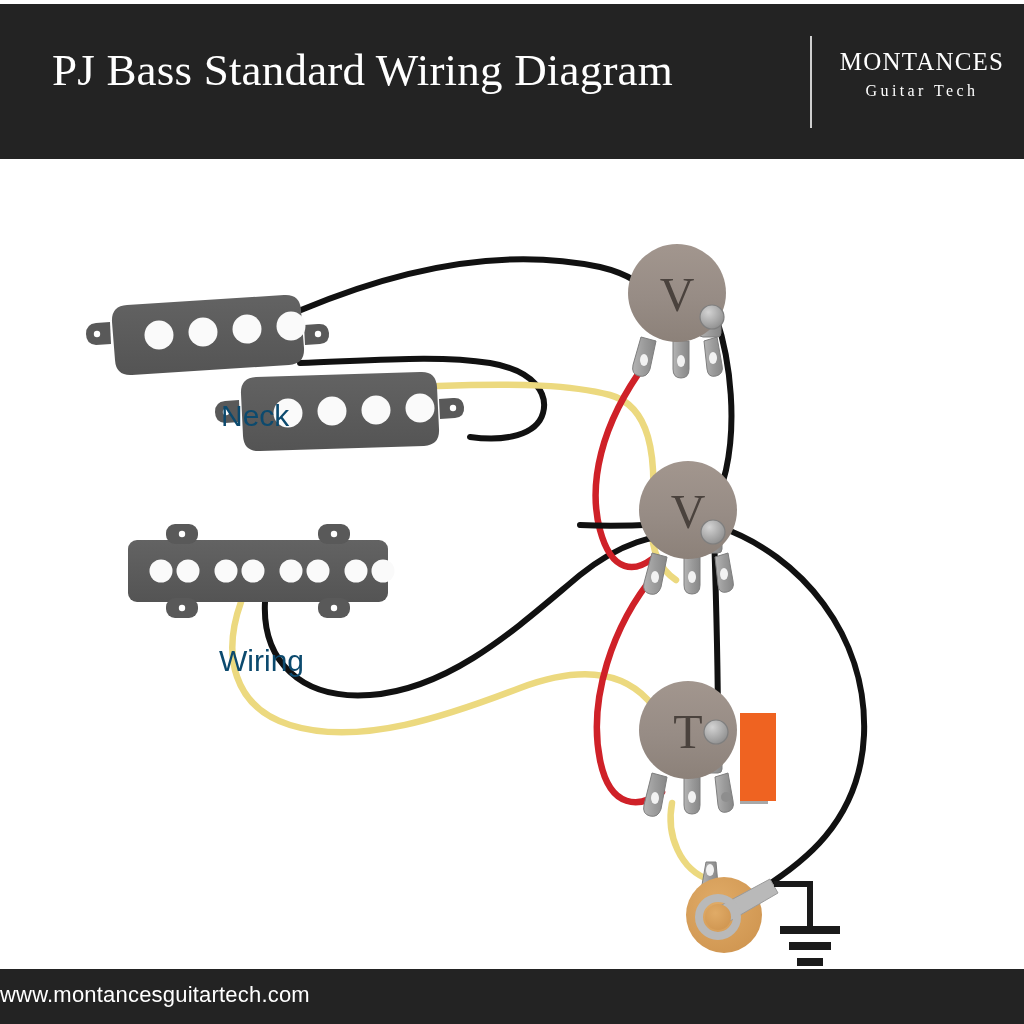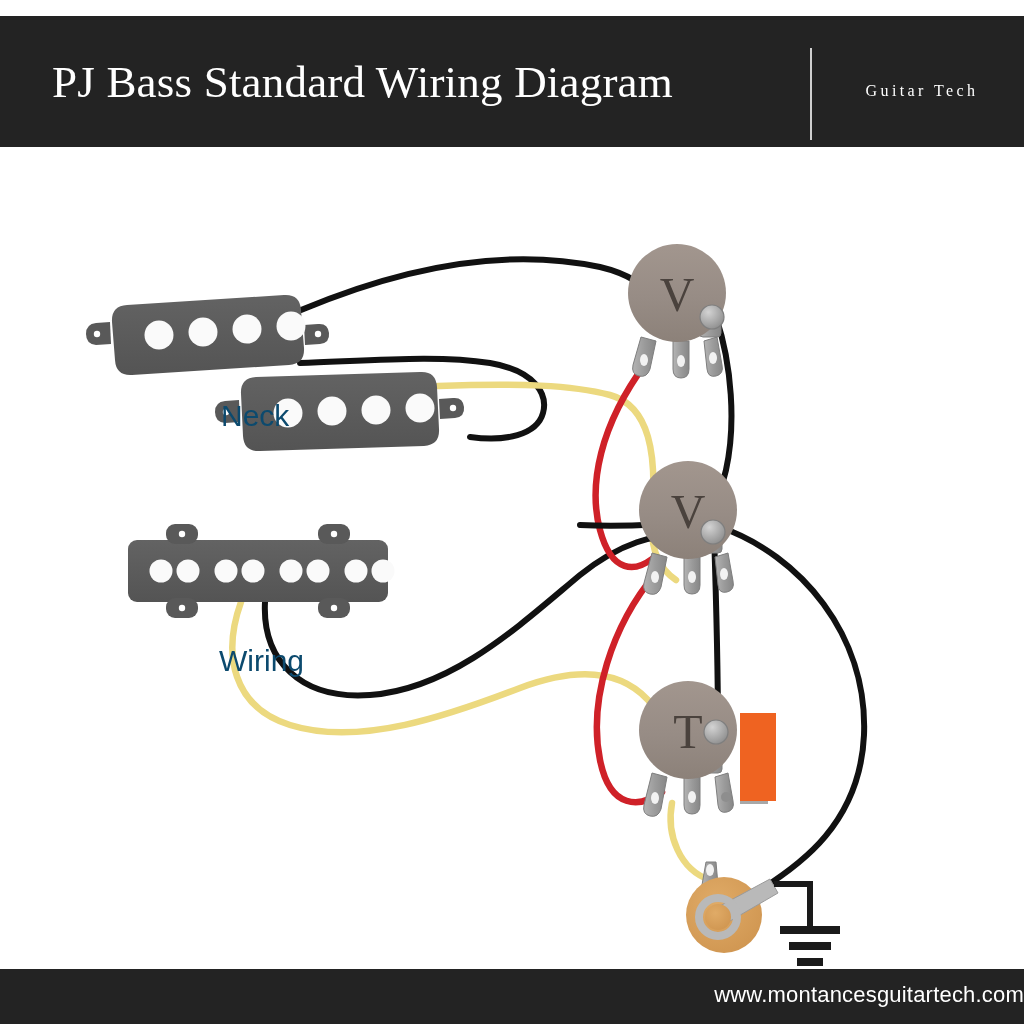--- a/index.html
+++ b/index.html
@@ -12,21 +12,21 @@
   }
   #page{
     position:relative;
     width:1024px;height:1024px;
     background:#ffffff;
     overflow:hidden;
   }
 
   
   #header{
-    position:absolute;left:0;top:16px;width:1024px;height:131px;
+    position:absolute;left:0;top:4px;width:1024px;height:155px;
     background:#232323;
   }
   #header-title{
     position:absolute;left:52px;top:40px;
     font-family:"Liberation Serif", serif;
     font-size:45px;
     color:#ffffff;
     letter-spacing:0.2px;
     white-space:nowrap;
   }
@@ -43,32 +43,32 @@
     font-family:"Liberation Serif", serif;
     font-size:25px;color:#ffffff;
     letter-spacing:1.2px;
     line-height:1.05;
     white-space:nowrap;
   }
   #brand-sub{
     font-family:"Liberation Serif", serif;
     font-size:16px;color:#ffffff;
     letter-spacing:3.4px;
-    margin-top:21px;
+    margin-top:7px;
     white-space:nowrap;
   }
 
   
   #footer{
     position:absolute;left:0;top:969px;width:1024px;height:55px;
     background:#232323;
   }
   #footer-url{
     position:absolute;left:0;top:13px;width:1024px;
-    text-align:right;
+    text-align:left;
     font-family:"Liberation Sans", sans-serif;
     font-size:22px;color:#ffffff;
     letter-spacing:0.2px;
   }
 
   
   #canvas{
     position:absolute;left:0;top:155px;
     width:1024px;height:814px;
   }
@@ -100,20 +100,21 @@
 </style>
 </head>
 <body>
 
 <div id="page">
 
   <div id="header">
     <div id="header-title">PJ Bass Standard Wiring Diagram</div>
     <div id="header-divider"></div>
     <div id="brand">
+      <div id="brand-name">MONTANCES</div>
       <div id="brand-sub">Guitar Tech</div>
     </div>
   </div>
 
   <div id="canvas">
     <svg width="1024" height="814" viewBox="0 0 1024 814" xmlns="http://www.w3.org/2000/svg">
       <defs>
 
         <linearGradient id="potGrad" x1="0" y1="0" x2="0" y2="1">
           <stop offset="0%" stop-color="#a2968e"></stop>

